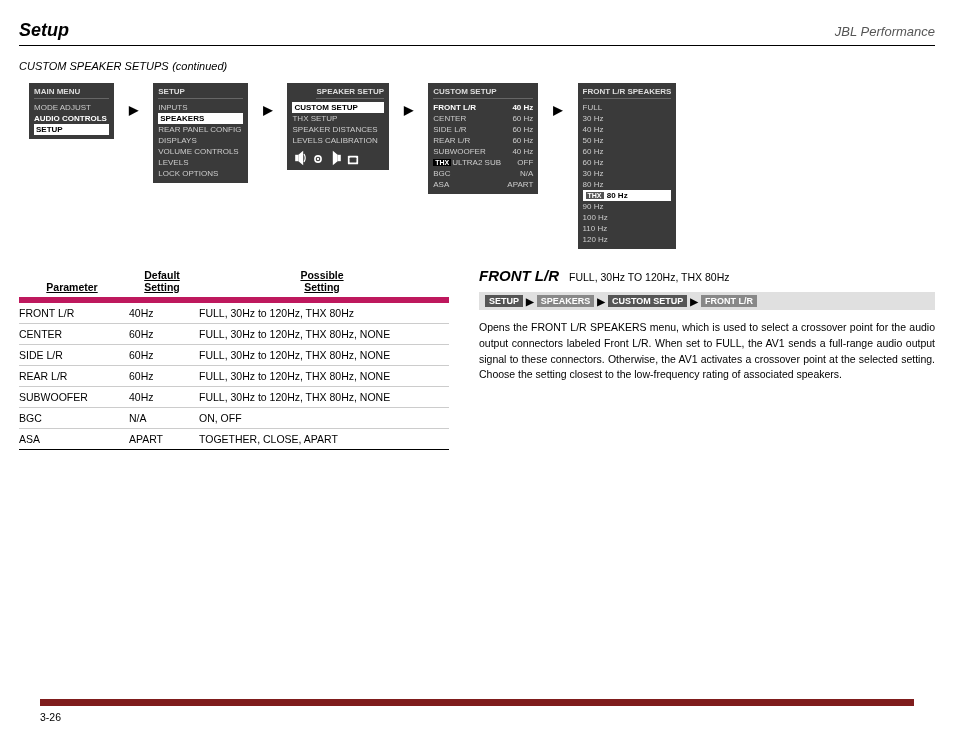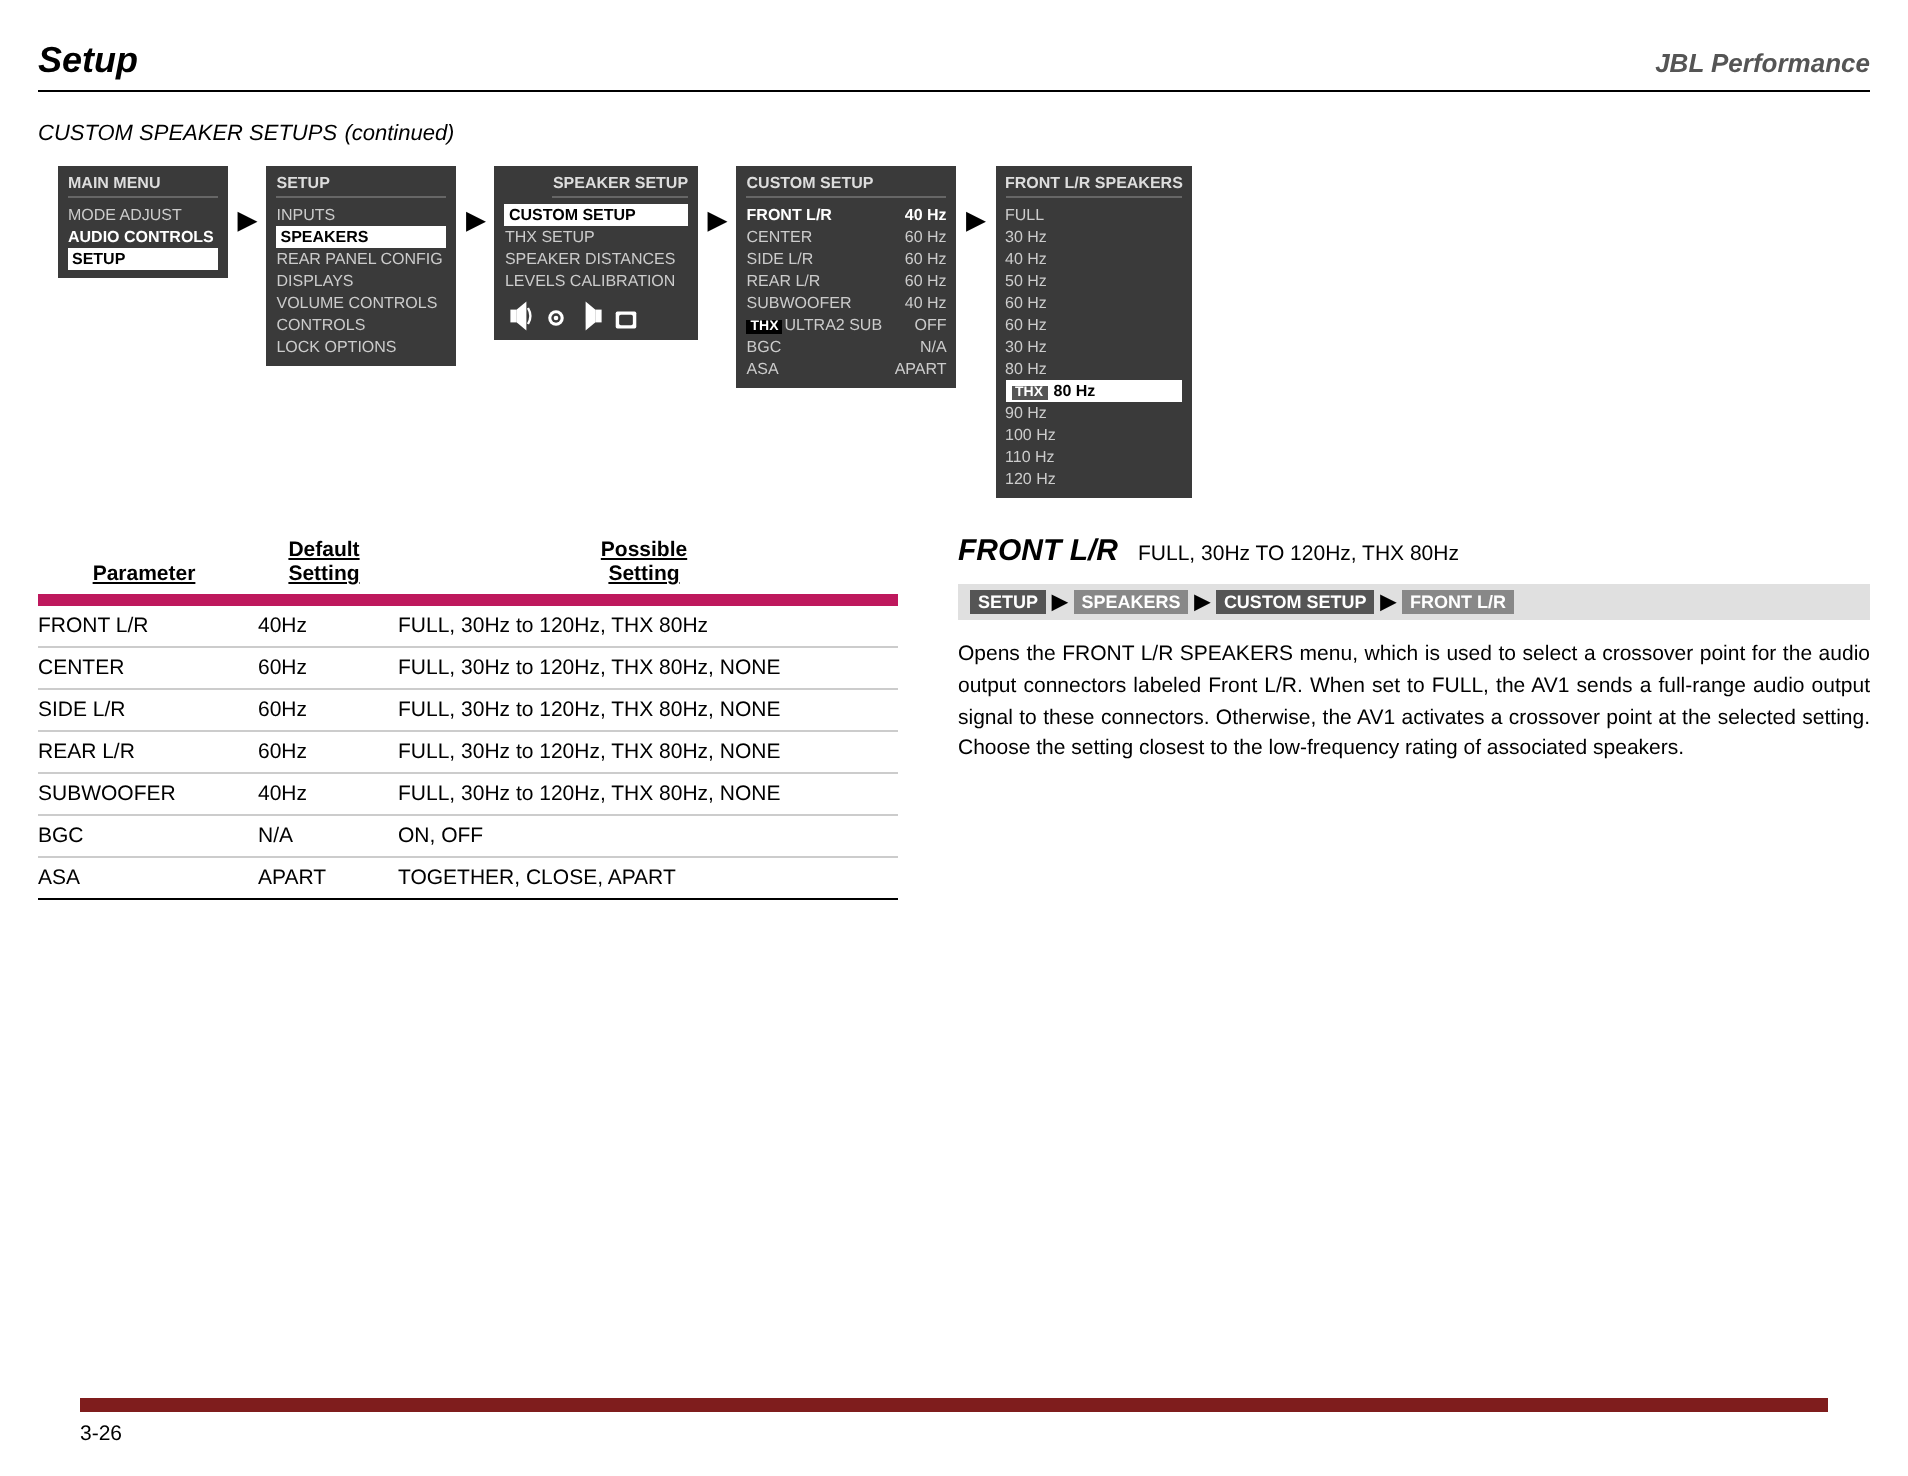--- a/index.html
+++ b/index.html
@@ -31,21 +31,20 @@
     }
     .header-title-left {
       font-style: italic;
       font-size: 18px;
       font-weight: bold;
     }
     .header-title-right {
       font-style: italic;
       font-size: 13px;
       color: #555;
-      font-weight: bold;
     }
 
     
     .section-heading {
       font-size: 13px;
       font-weight: bold;
       font-style: italic;
       margin-bottom: 10px;
       text-transform: uppercase;
     }
@@ -53,21 +52,21 @@
       font-weight: normal;
       font-size: 11px;
       font-style: italic;
       text-transform: none;
     }
 
     
     .diagram-area {
       display: flex;
       align-items: flex-start;
-      gap: 2px;
+      gap: 12px;
       margin-bottom: 18px;
       margin-left: 10px;
     }
 
     .menu-box {
       background: #3a3a3a;
       color: #fff;
       font-size: 8.5px;
       min-width: 85px;
       padding: 4px 5px;
@@ -319,21 +318,21 @@
 
     <div class="arrow-connector">▶</div>
 
     <div class="menu-box" style="min-width:95px;">
       <div class="menu-box-title">SETUP</div>
       <div class="menu-item">INPUTS</div>
       <div class="menu-item selected-item">SPEAKERS</div>
       <div class="menu-item">REAR PANEL CONFIG</div>
       <div class="menu-item">DISPLAYS</div>
       <div class="menu-item">VOLUME CONTROLS</div>
-      <div class="menu-item">CONTROLS</div>
+      <div class="menu-item">LEVELS</div>
       <div class="menu-item">LOCK OPTIONS</div>
     </div>
 
     <div class="arrow-connector">▶</div>
 
     <div class="speaker-setup-box">
       <div class="menu-box-title">SPEAKER SETUP</div>
       <div class="menu-item selected-item">CUSTOM SETUP</div>
       <div class="menu-item">THX SETUP</div>
       <div class="menu-item">SPEAKER DISTANCES</div>

